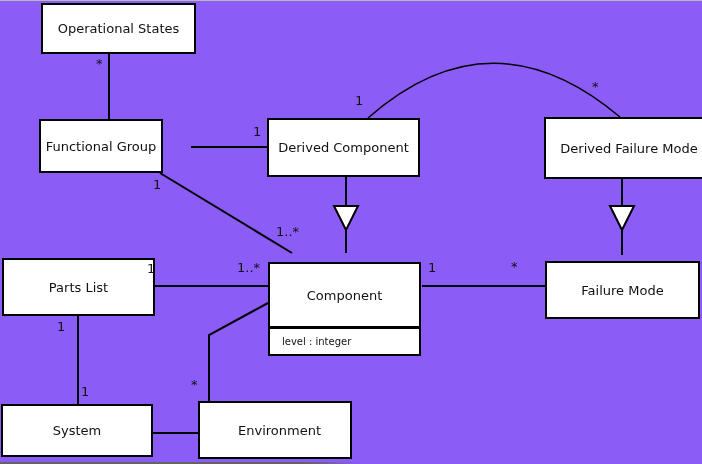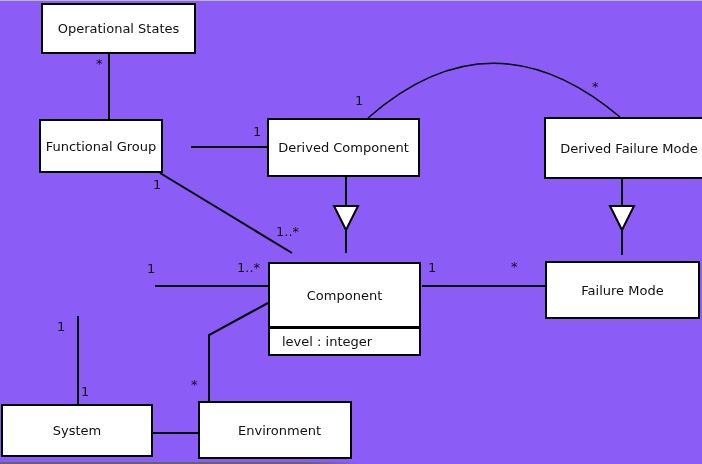--- a/index.html
+++ b/index.html
@@ -32,21 +32,21 @@
   .box-environment { left:198px; top:400px; width:154px; height:58px;padding-left:9px; }
   .box-component   { left:268px; top:261px; width:153px; height:94px; display:block; padding:0;text-align:center; }
   .box-component .title {
     height:62px; display:flex; align-items:center; justify-content:center;
   }
   .box-component .attrs {
     border-top:3px solid #000;
     height:27px; box-sizing:border-box;
     display:flex; align-items:center;
     padding-left:12px;
-    font-size:13px;
+    font-size:10px;
   }
   .mult {
     position:absolute;
     font-size:13px; line-height:13px; color:#111;
     white-space:nowrap;
   }
   .edge-bottom {
     position:absolute; left:0; top:461px; width:360px; height:3px;
     background:linear-gradient(to right, #646464 85%, rgba(100,100,100,0));
   }
@@ -94,20 +94,23 @@
   </div>
 
   <div class="uml-box box-derived-comp">
     <span>Derived Component</span>
   </div>
 
   <div class="uml-box box-derived-fm">
     <span>Derived Failure Mode</span>
   </div>
 
+  <div class="uml-box box-parts-list">
+    <span>Parts List</span>
+  </div>
 
   <div class="uml-box box-component">
     <div class="title">
       <span>Component</span>
     </div>
     <div class="attrs">
       <span>level : integer</span>
     </div>
   </div>
 

